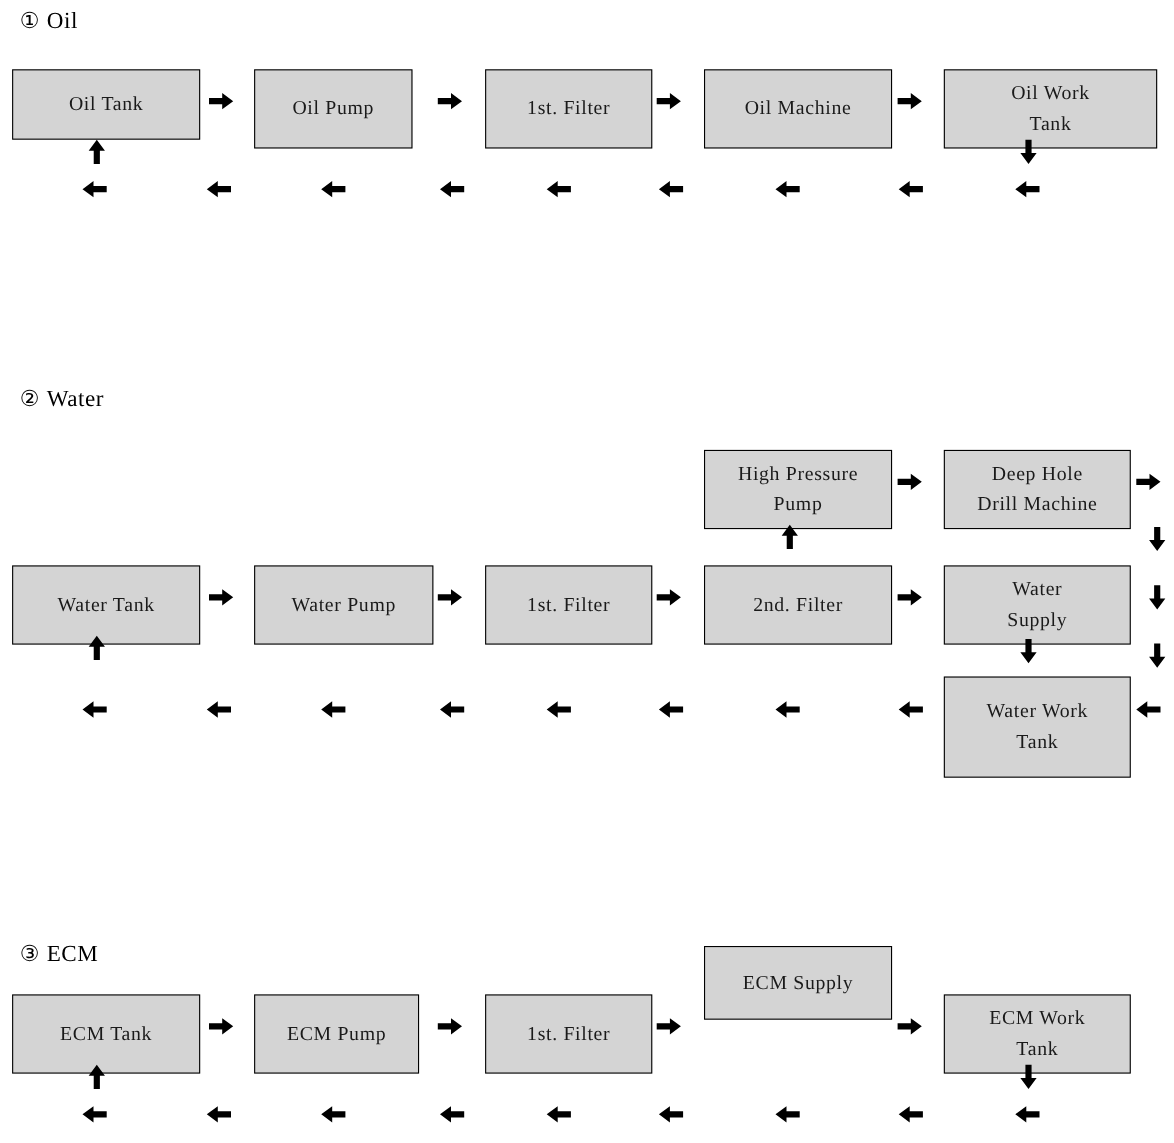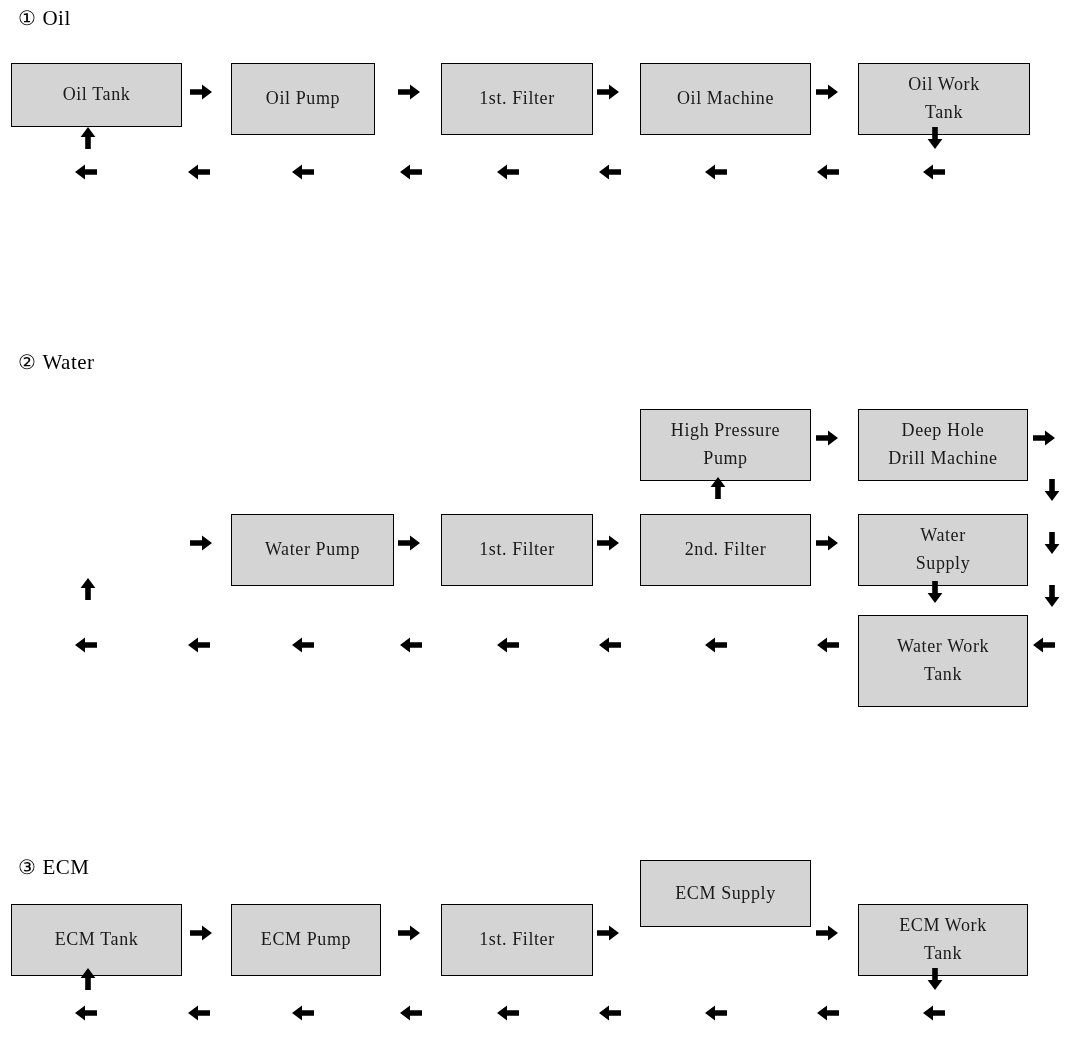--- a/index.html
+++ b/index.html
@@ -70,21 +70,21 @@
     </div>
     <div class="node" style="left: 231px; top: 63px; width: 144px; height: 72px;">
       <span class="label">Oil Pump</span>
     </div>
     <div class="node" style="left: 441px; top: 63px; width: 152px; height: 72px;">
       <span class="label">1st. Filter</span>
     </div>
     <div class="node" style="left: 640px; top: 63px; width: 171px; height: 72px;">
       <span class="label">Oil Machine</span>
     </div>
-    <div class="node" style="left: 858px; top: 63px; width: 172px; height: 72px;">
+    <div class="node" style="left: 858px; top: 63px; width: 194px; height: 72px;">
       <span class="label">Oil Work<br>Tank</span>
     </div>
     <div class="arrow" style="left: 190px; top: 84px; width: 22px; height: 16px;">
       <svg width="22" height="16" viewBox="0 0 22 16" style="transform: rotate(0deg);">
         <path d="M0 5.2 L12 5.2 L12 0.6 L22 8 L12 15.4 L12 10.8 L0 10.8 Z" fill="#000000"></path>
       </svg>
     </div>
     <div class="arrow" style="left: 398px; top: 84px; width: 22px; height: 16px;">
       <svg width="22" height="16" viewBox="0 0 22 16" style="transform: rotate(0deg);">
         <path d="M0 5.2 L12 5.2 L12 0.6 L22 8 L12 15.4 L12 10.8 L0 10.8 Z" fill="#000000"></path>
@@ -149,20 +149,23 @@
       <svg width="22" height="16" viewBox="0 0 22 16" style="transform: rotate(180deg);">
         <path d="M0 5.2 L12 5.2 L12 0.6 L22 8 L12 15.4 L12 10.8 L0 10.8 Z" fill="#000000"></path>
       </svg>
     </div>
     <div class="arrow" style="left: 923px; top: 164px; width: 22px; height: 16px;">
       <svg width="22" height="16" viewBox="0 0 22 16" style="transform: rotate(180deg);">
         <path d="M0 5.2 L12 5.2 L12 0.6 L22 8 L12 15.4 L12 10.8 L0 10.8 Z" fill="#000000"></path>
       </svg>
     </div>
     <div class="section-heading" style="left: 18px; top: 352px;"><span class="circled">②</span><span>Water</span></div>
+    <div class="node" style="left: 11px; top: 514px; width: 171px; height: 72px;">
+      <span class="label">Water Tank</span>
+    </div>
     <div class="node" style="left: 231px; top: 514px; width: 163px; height: 72px;">
       <span class="label">Water Pump</span>
     </div>
     <div class="node" style="left: 441px; top: 514px; width: 152px; height: 72px;">
       <span class="label">1st. Filter</span>
     </div>
     <div class="node" style="left: 640px; top: 514px; width: 171px; height: 72px;">
       <span class="label">2nd. Filter</span>
     </div>
     <div class="node" style="left: 640px; top: 409px; width: 171px; height: 72px;">

